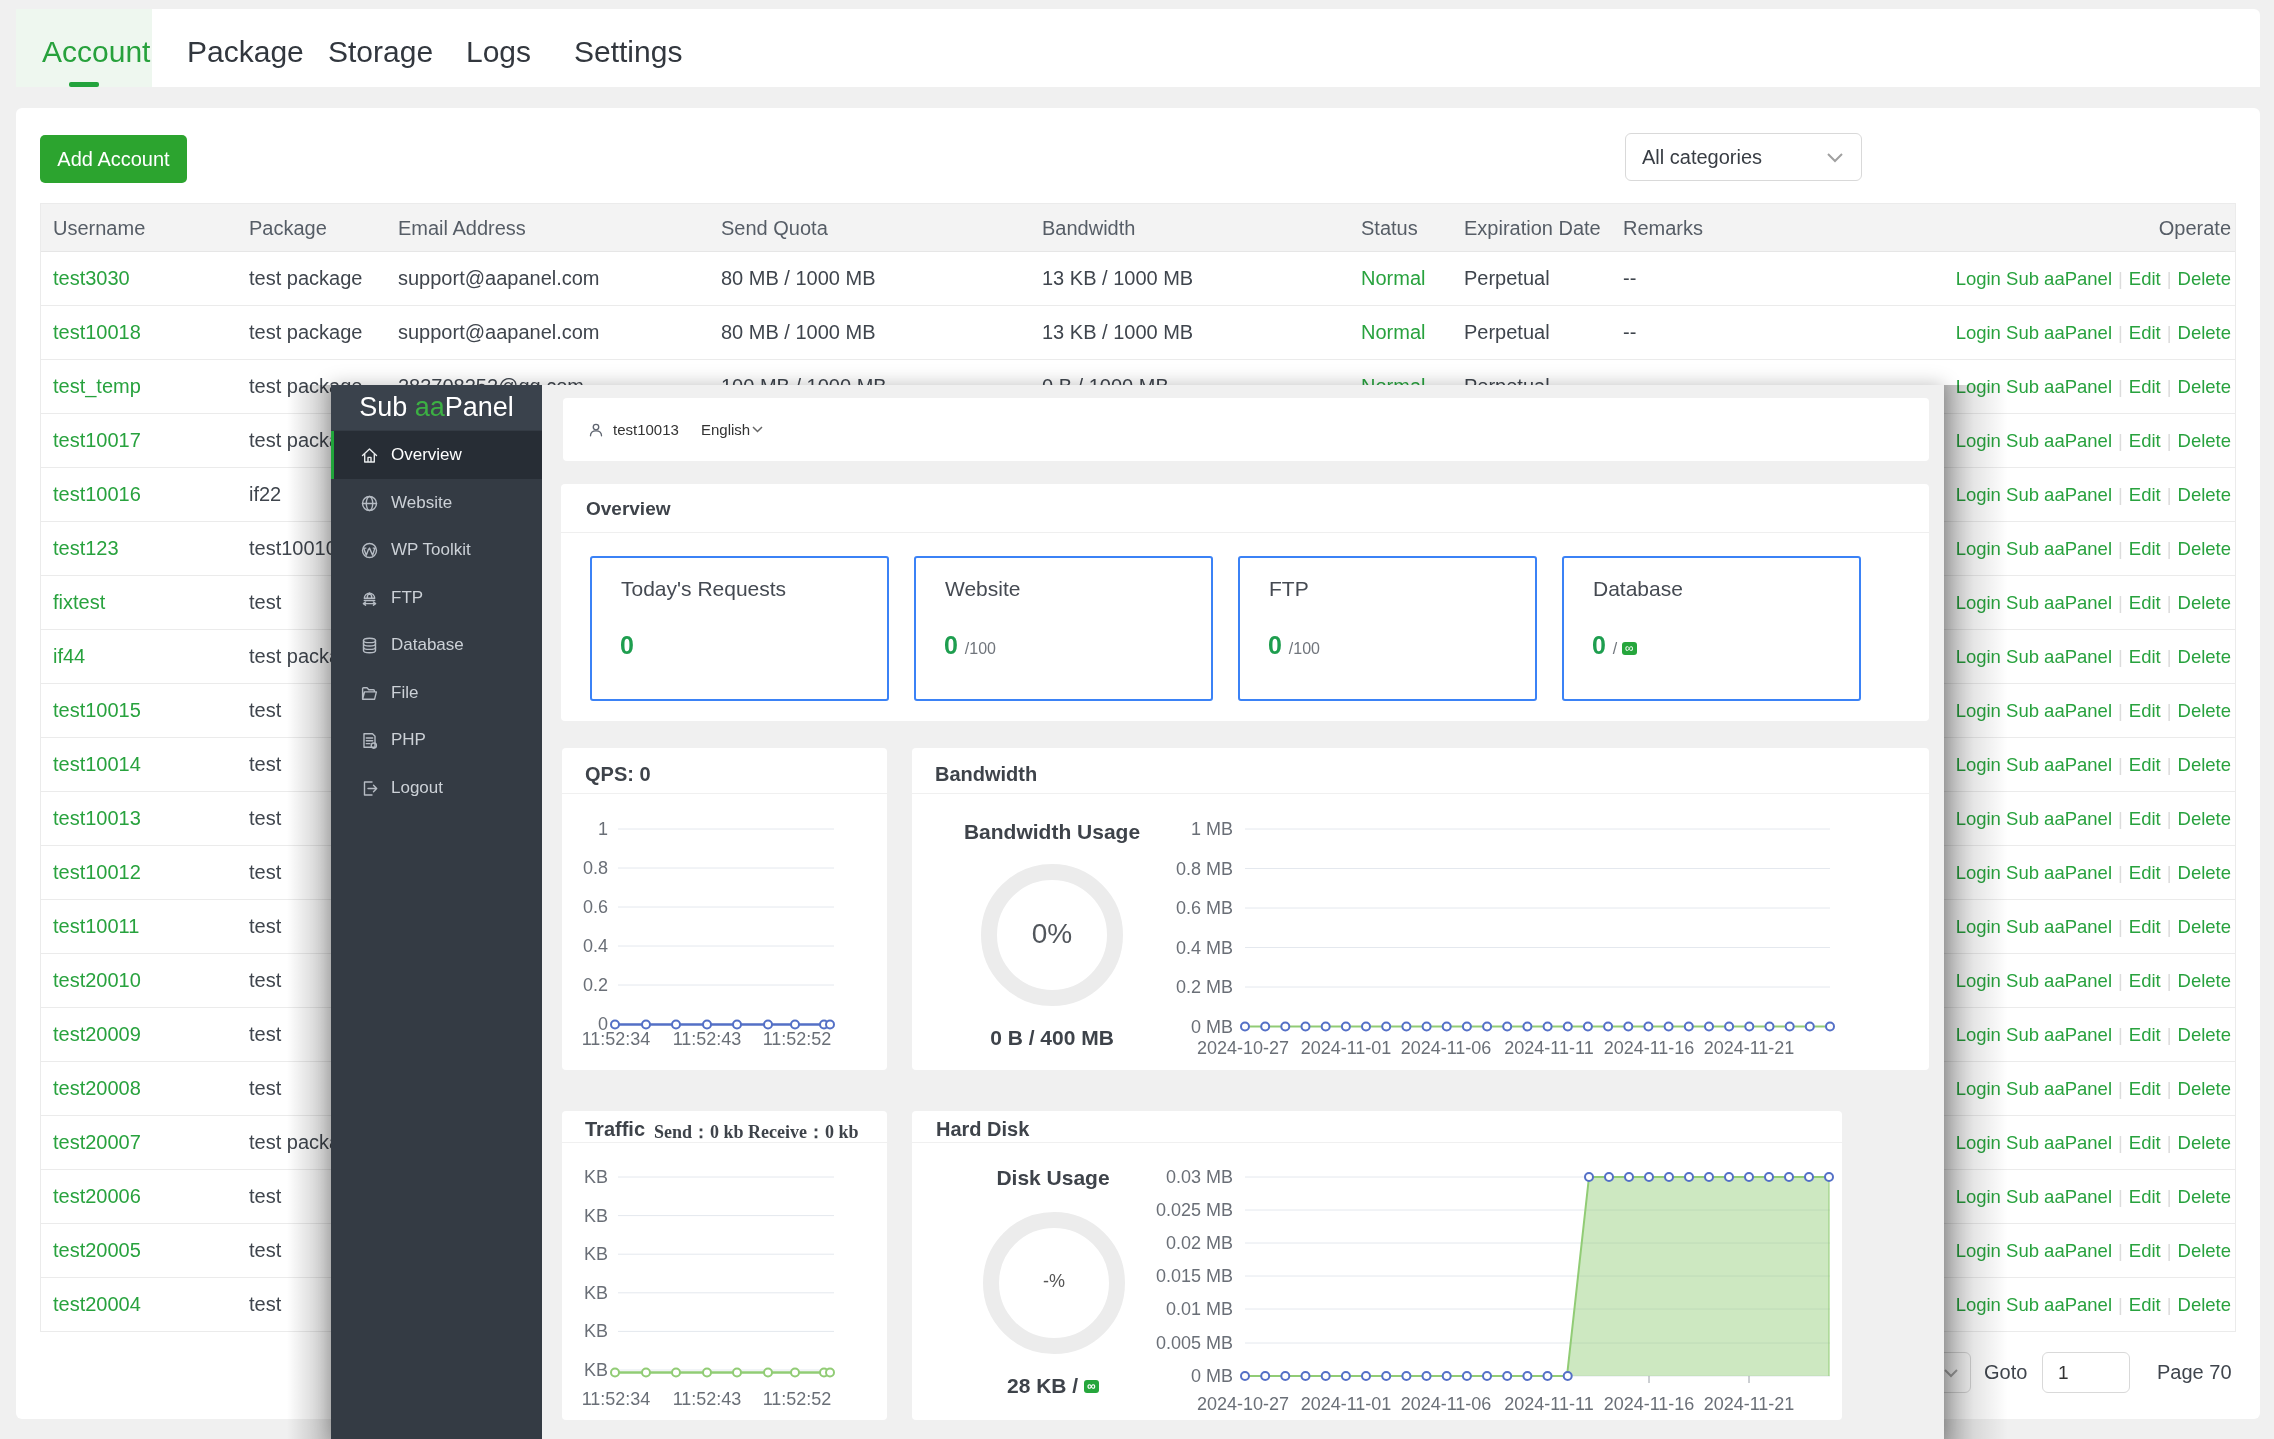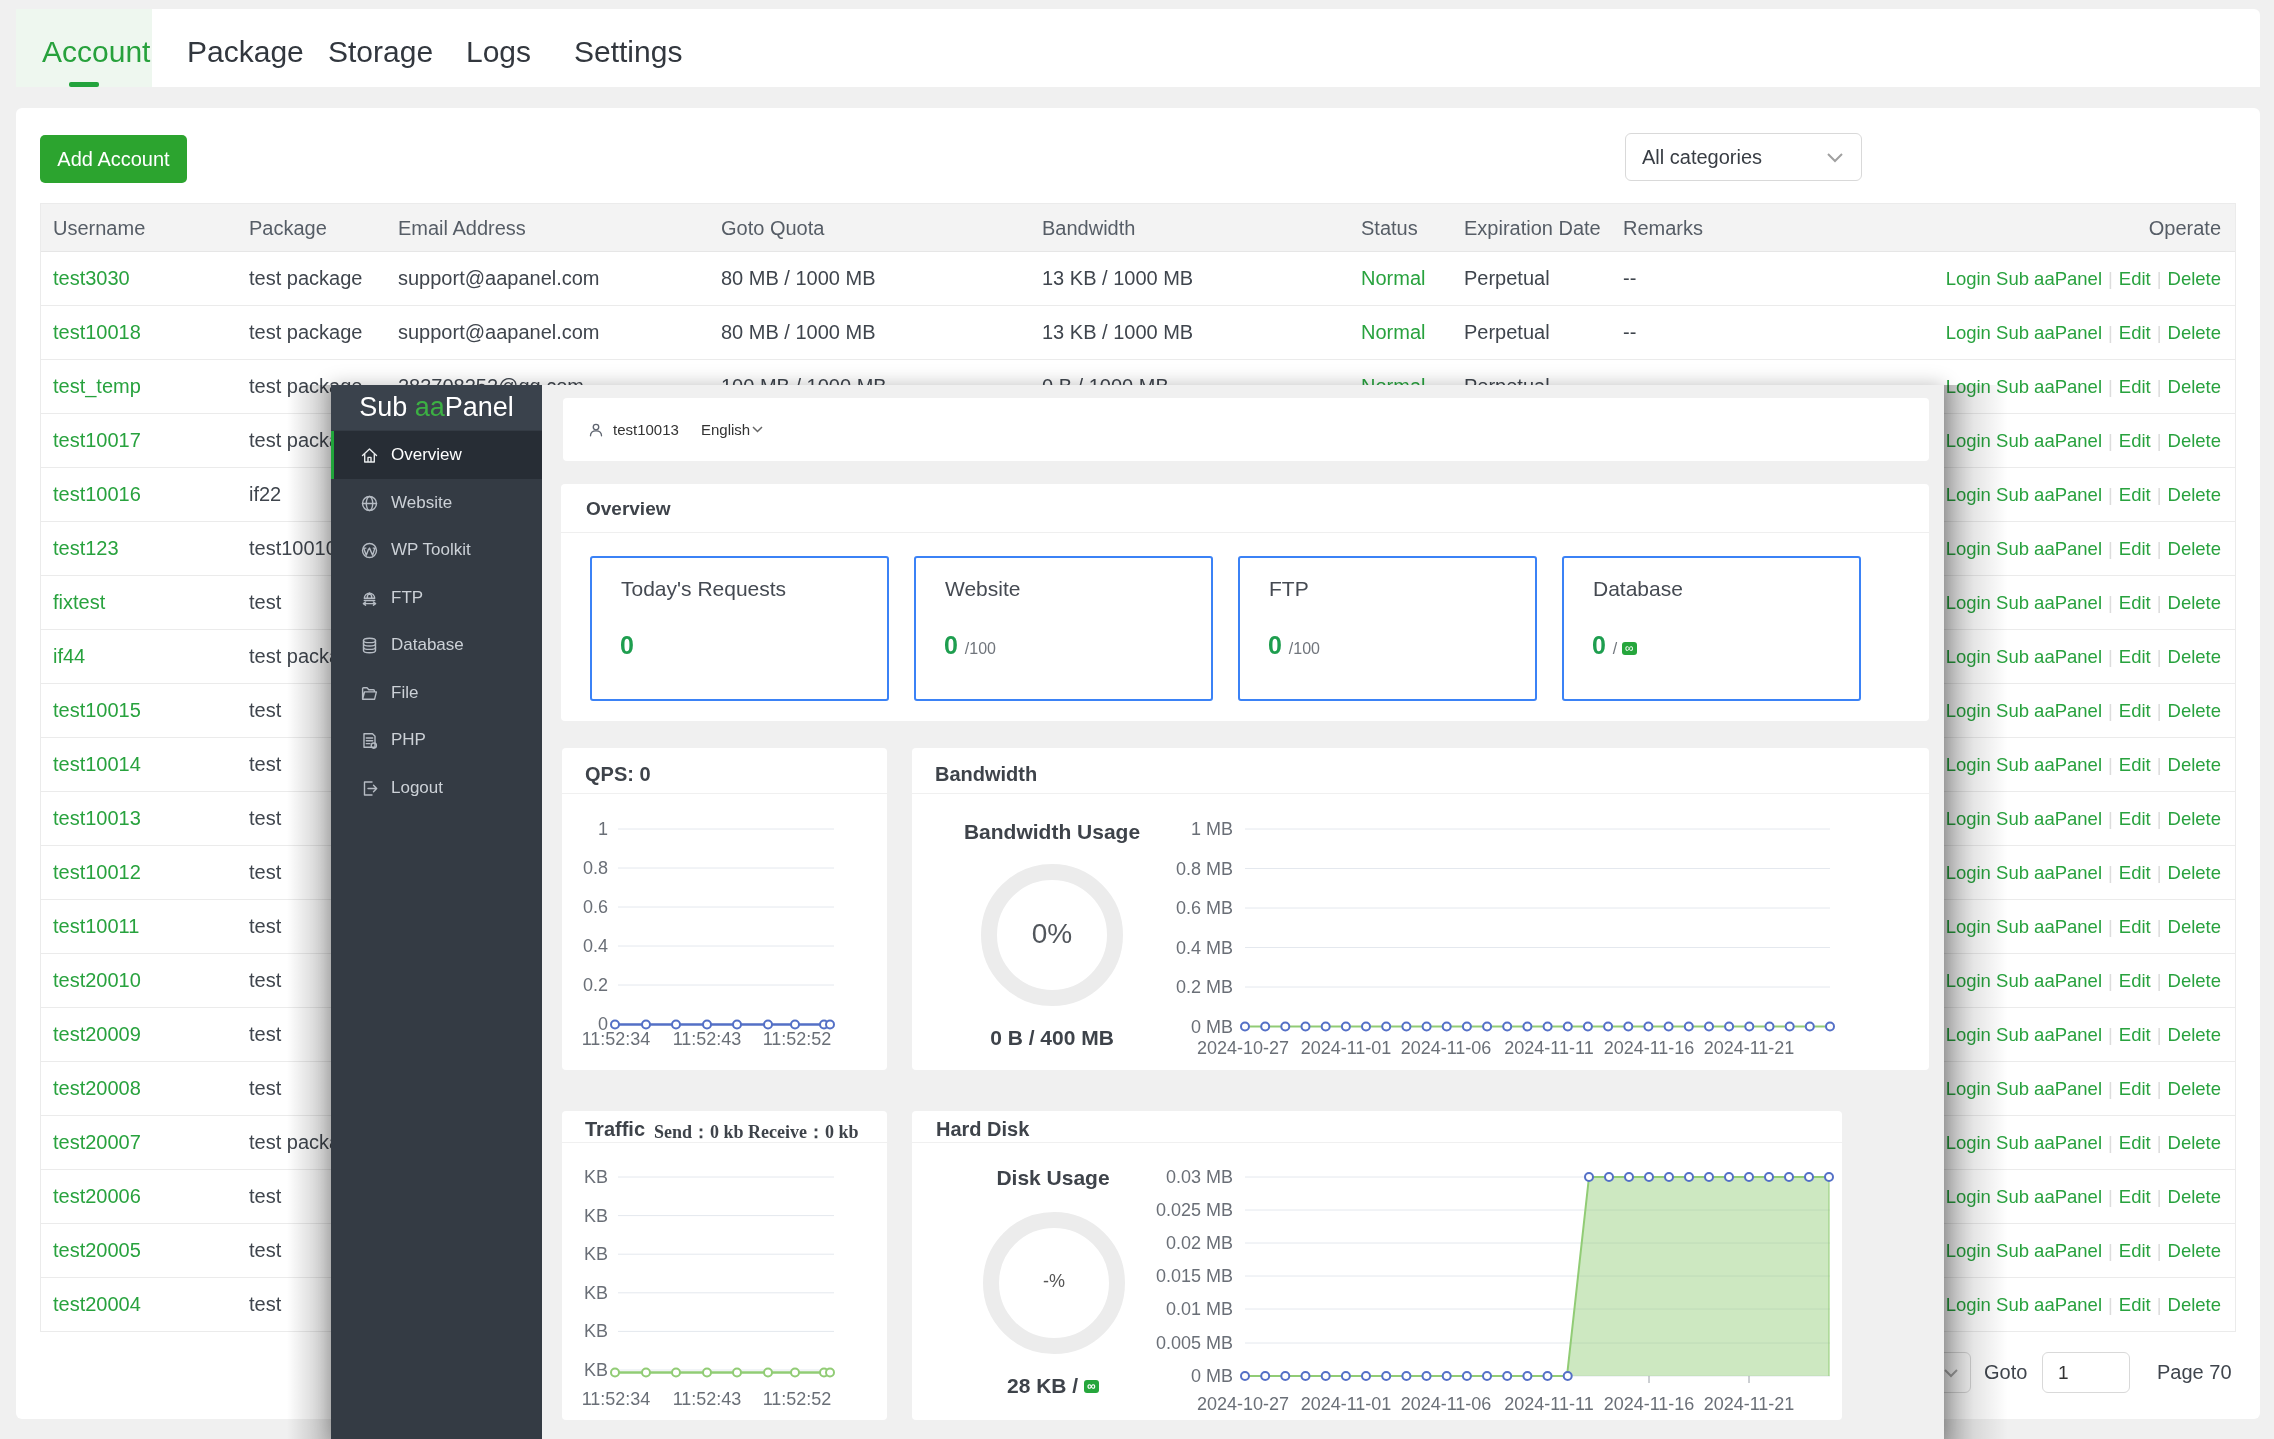--- a/index.html
+++ b/index.html
@@ -9,21 +9,21 @@
 .tabline{position:absolute;left:53px;top:73px;width:30px;height:5px;background:#23a33c;border-radius:2px;}
 .card{position:absolute;left:16px;top:108px;width:2244px;height:1311px;background:#fff;border-radius:6px;}
 .btn{position:absolute;left:24px;top:27px;width:147px;height:48px;background:#2ca42f;border-radius:5px;color:#fff;font-size:20px;text-align:center;line-height:48px;}
 .select1{position:absolute;left:1609px;top:25px;width:237px;height:48px;border:1px solid #d9d9d9;border-radius:6px;background:#fff;font-size:20px;color:#383d44;line-height:46px;padding-left:16px;}
 .search1{position:absolute;left:1862px;top:25px;width:358px;height:48px;border:1px solid #d9d9d9;border-radius:6px;background:#fff;font-size:20px;color:#acacac;line-height:46px;padding-left:15px;}
 .tblwrap{position:absolute;left:24px;top:95px;width:2196px;border:1px solid #ebebeb;border-bottom:none;}
 .thead{position:relative;height:48px;background:#f3f3f3;border-bottom:1px solid #e6e6e6;font-size:20px;color:#565d66;line-height:48px;}
 .trow{position:relative;height:54px;border-bottom:1px solid #ebebeb;font-size:20px;color:#3f454d;line-height:53px;background:#fff;}
 .c{position:absolute;top:0;white-space:nowrap;}
 .green{color:#28a23e;}
-.ops{position:absolute;right:14px;top:0;color:#28a23e;white-space:nowrap;font-size:18.5px;}
+.ops{position:absolute;right:4px;top:0;color:#28a23e;white-space:nowrap;font-size:18.5px;}
 .ops b{color:#dcdcdc;font-weight:normal;padding:0 6px;}
 .pgsel{position:absolute;left:1800px;top:1244px;width:155px;height:41px;border:1px solid #d9d9d9;border-radius:6px;background:#fff;}
 .pglabel{position:absolute;top:1244px;height:41px;line-height:41px;font-size:20px;color:#3f454d;}
 .pginput{position:absolute;left:2026px;top:1244px;width:88px;height:41px;border:1px solid #d9d9d9;border-radius:6px;background:#fff;font-size:19px;color:#333;line-height:39px;padding-left:15px;}
 .modal{position:absolute;left:331px;top:385px;width:1613px;height:1054px;z-index:6;box-shadow:0 0 18px rgba(0,0,0,0.25);background:#f0f0f0;}
 .sidebar{position:absolute;left:0;top:0;width:211px;height:1054px;background:#343b44;}
 .sbhead{position:absolute;left:0;top:0;width:211px;height:45px;background:#3a424c;color:#fff;font-size:27px;text-align:center;line-height:45px;}
 .sbitem{position:absolute;left:0;width:211px;height:48px;color:#ccd1d7;font-size:17px;}
 .sbitem.active{background:#272d35;border-left:3px solid #20a53a;color:#fff;}
 .sbitem svg{position:absolute;left:29px;top:15px;}
@@ -60,21 +60,21 @@
 <div class="card">
 <div class="btn">Add Account</div>
 <div class="select1">All categories<svg style="position:absolute;right:18px;top:19px" width="16" height="10" viewBox="0 0 16 10">
         <polyline points="1,1 8,8 15,1" fill="none" stroke="#a0a0a0" stroke-width="2"></polyline>
       </svg></div>
 <div class="tblwrap">
       <div class="thead">
 <span class="c" style="left:12px">Username</span>
 <span class="c" style="left:208px">Package</span>
 <span class="c" style="left:357px">Email Address</span>
-<span class="c" style="left:680px">Goto Quota</span>
+<span class="c" style="left:680px">Send Quota</span>
 <span class="c" style="left:1001px">Bandwidth</span>
 <span class="c" style="left:1320px">Status</span>
 <span class="c" style="left:1423px">Expiration Date</span>
 <span class="c" style="left:1582px">Remarks</span>
 <span class="ops" style="color:#565d66;font-size:20px;">Operate</span>
       </div>
 
 <div class="trow">
 <span class="c green" style="left:12px">test3030</span>
 <span class="c" style="left:208px">test package</span>

